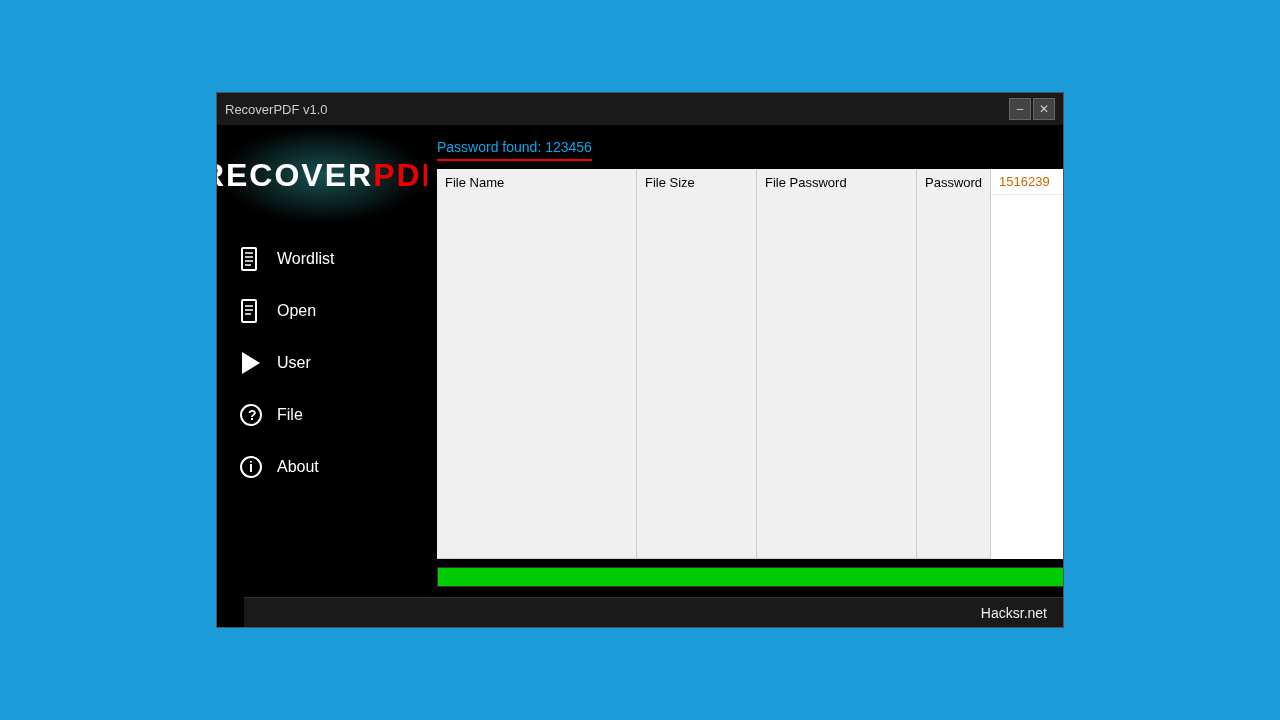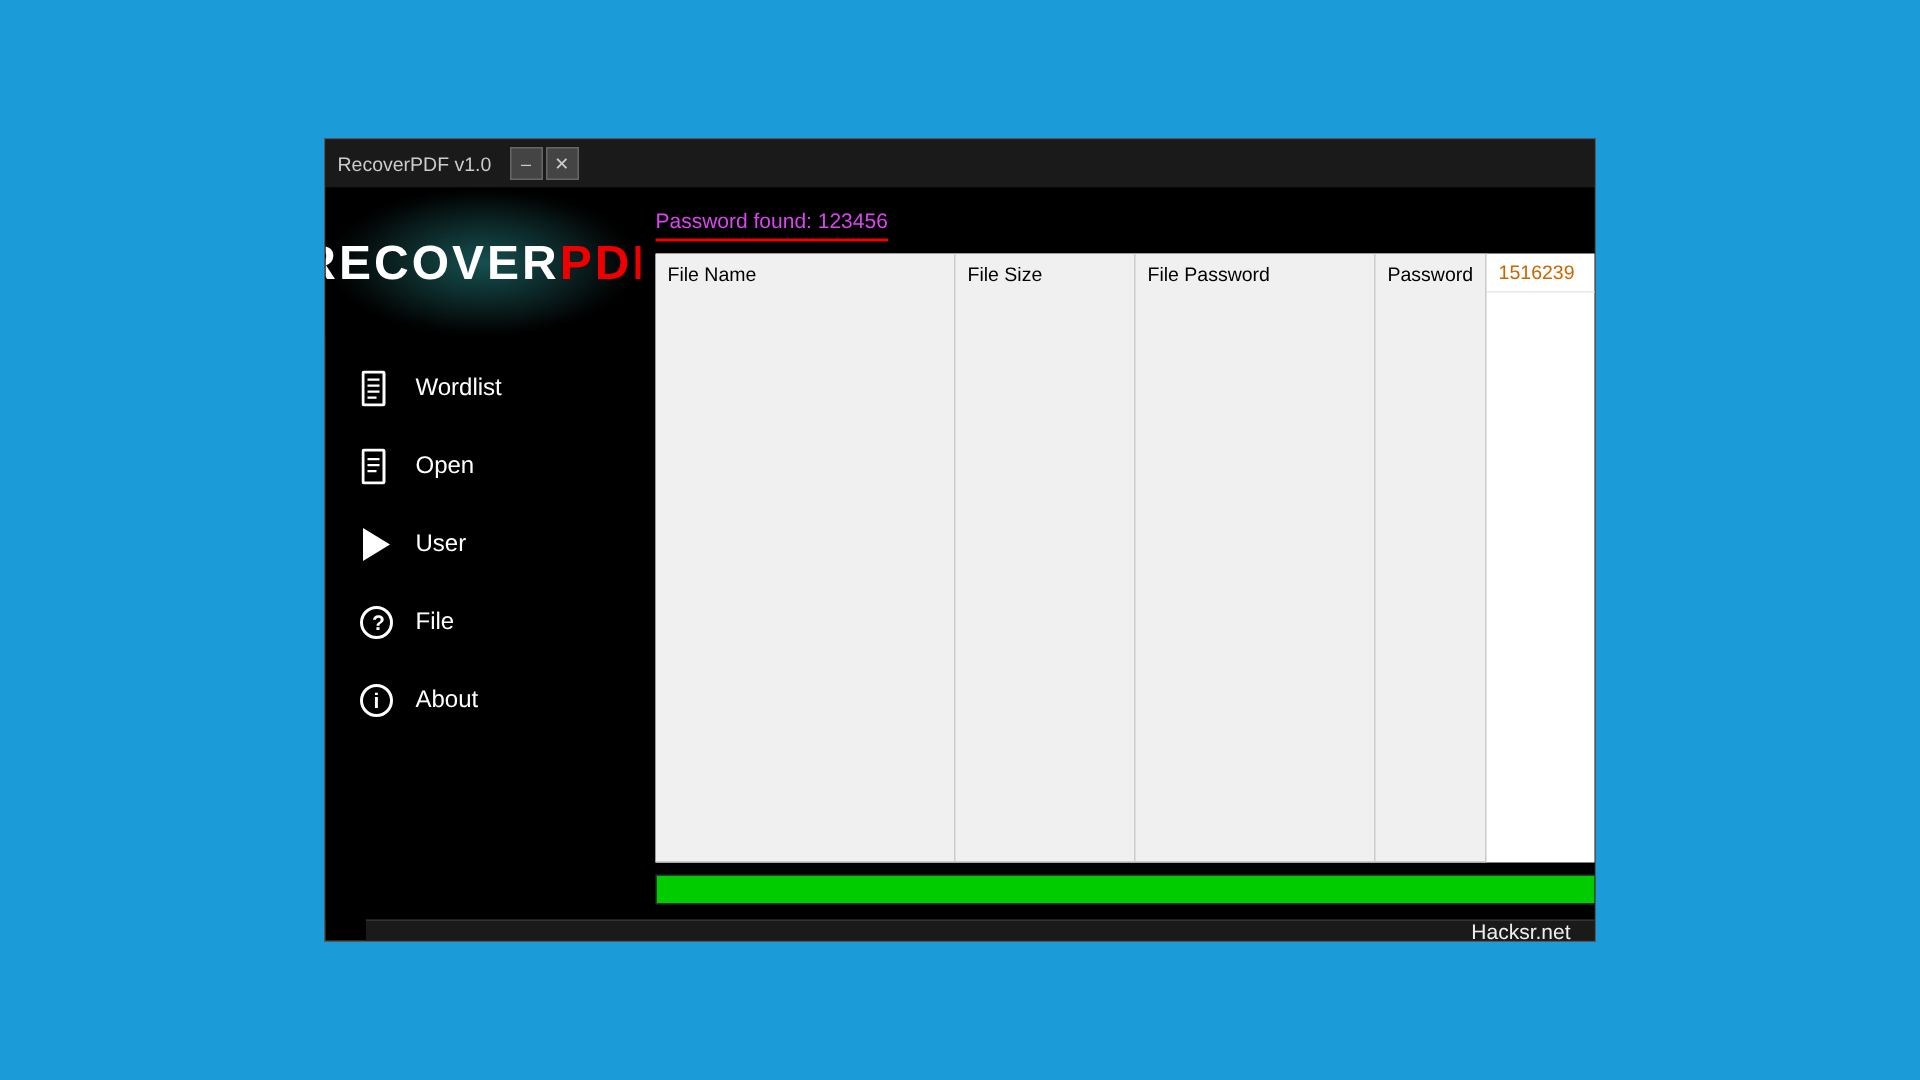--- a/index.html
+++ b/index.html
@@ -20,25 +20,24 @@
       background: #000;
       border: 1px solid #555;
       display: flex;
       flex-direction: column;
     }
 
     .title-bar {
       background: #1a1a1a;
       display: flex;
       align-items: center;
-      justify-content: flex-start;
+      justify-content: space-between;
       padding: 0 8px;
       height: 32px;
       flex-shrink: 0;
-      gap: 12px;
     }
 
     .title-bar-title {
       color: #ccc;
       font-size: 13px;
     }
 
     .title-bar-controls {
       display: flex;
       gap: 2px;
@@ -142,21 +141,21 @@
     .content-area {
       flex: 1;
       background: #000;
       display: flex;
       flex-direction: column;
       padding: 10px;
       gap: 8px;
     }
 
     .password-found-bar {
-      color: #d946ef;
+      color: #0ea5e9;
       font-size: 14px;
       padding: 4px 0;
       border-bottom: 2px solid #e00;
       display: inline-block;
       width: fit-content;
     }
 
     .file-table {
       flex: 1;
       background: #ffffff;
@@ -214,21 +213,21 @@
 
     .progress-bar-fill {
       height: 100%;
       background: #00cc00;
       width: 100%;
     }
 
     
     .footer {
       background: #1a1a1a;
-      height: 14px;
+      height: 30px;
       display: flex;
       align-items: center;
       justify-content: flex-end;
       padding: 0 16px;
       flex-shrink: 0;
       border-top: 1px solid #333;
       margin-left: 27px;
     }
 
     .footer-text {

